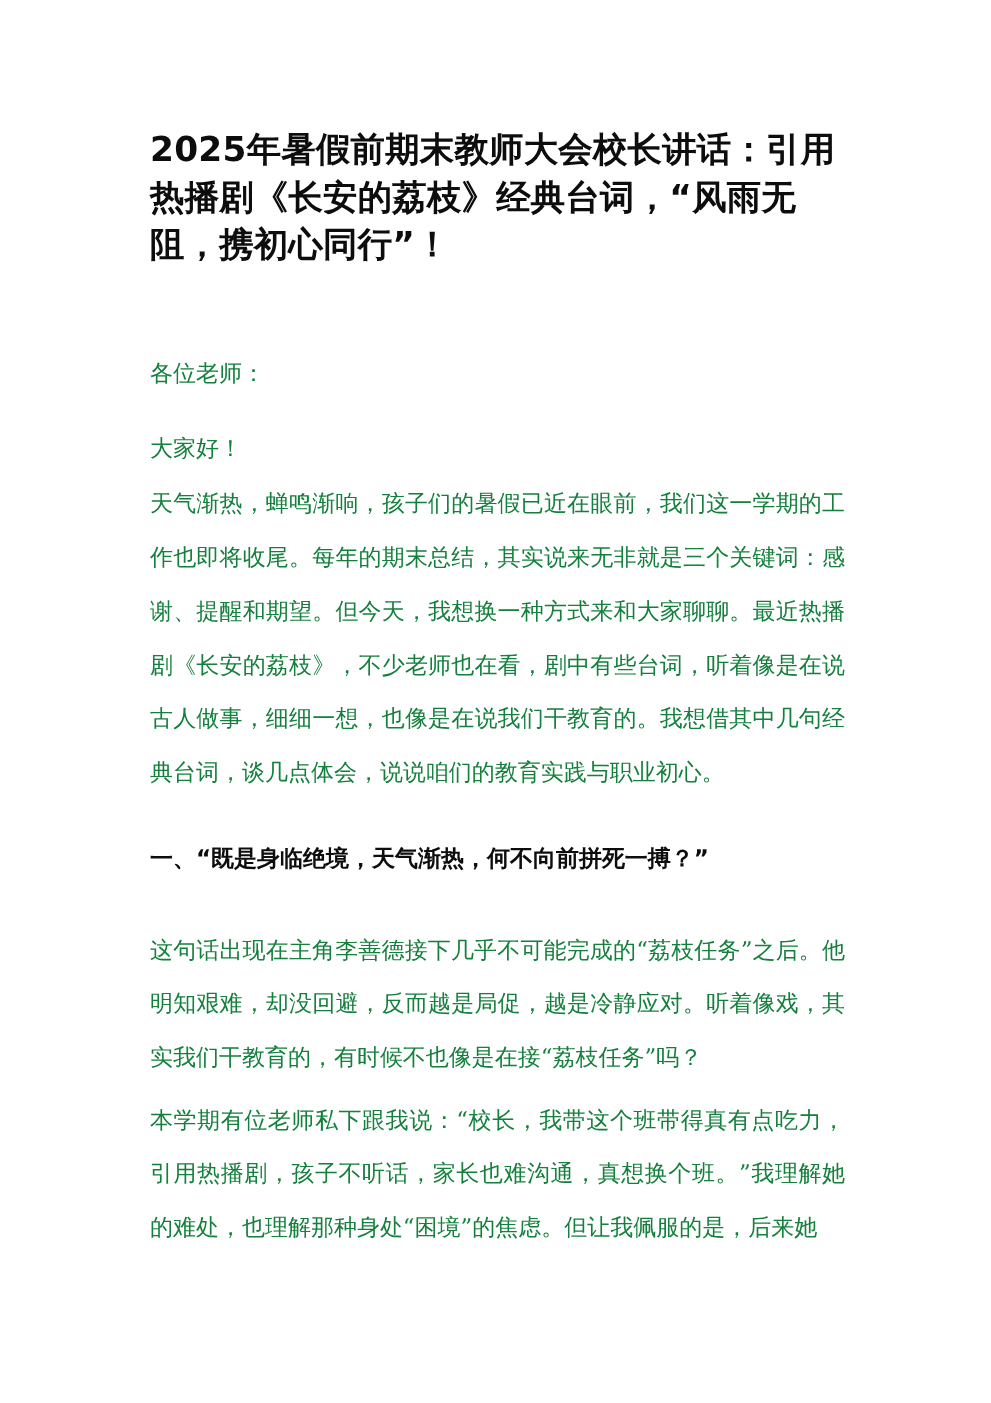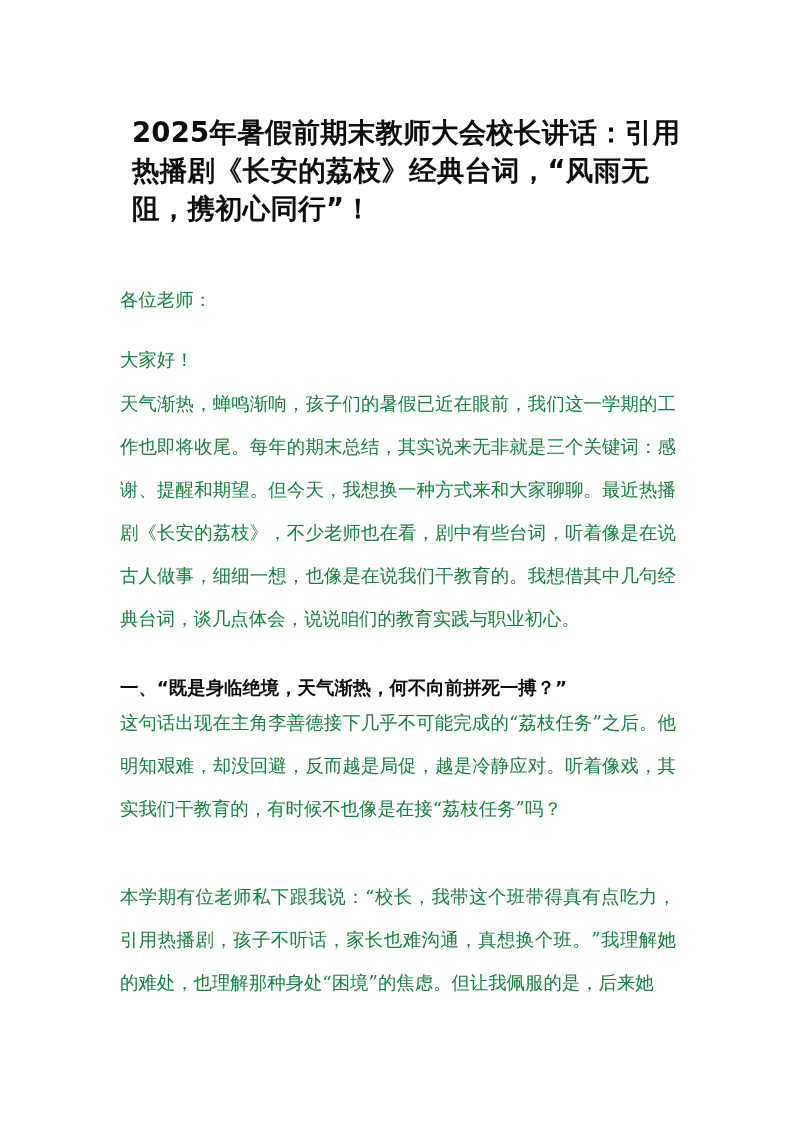--- a/index.html
+++ b/index.html
@@ -19,21 +19,21 @@
       position: absolute;
       left: 120px;
       top: 0;
       width: 556px;
     }
     .title {
       position: absolute;
       left: 0;
       top: 101px;
       width: 556px;
-      margin: 12px;
+      margin: 0;
       font-family: "DejaVu Sans", "Liberation Sans", sans-serif;
       font-weight: bold;
       font-size: 27.5px;
       line-height: 38px;
       letter-spacing: 0.2px;
       color: #0d0d0d;
     }
     .p {
       position: absolute;
       left: 0;
@@ -52,21 +52,21 @@
       left: 0;
       top: 666px;
       width: 556px;
       margin: 0;
       font-family: "DejaVu Sans", "Liberation Sans", sans-serif;
       font-weight: bold;
       font-size: 18.4px;
       line-height: 43px;
       color: #0d0d0d;
     }
-    .para2 { top: 701px; }
+    .para2 { top: 739px; }
     .para3 { top: 875px; }
   </style>
 </head>
 <body>
 
 <div class="page">
   <h1 class="title">2025年暑假前期末教师大会校长讲话：引用热播剧《长安的荔枝》经典台词，“风雨无阻，携初心同行”！</h1>
 
   <p class="p salutation">各位老师：</p>
 

